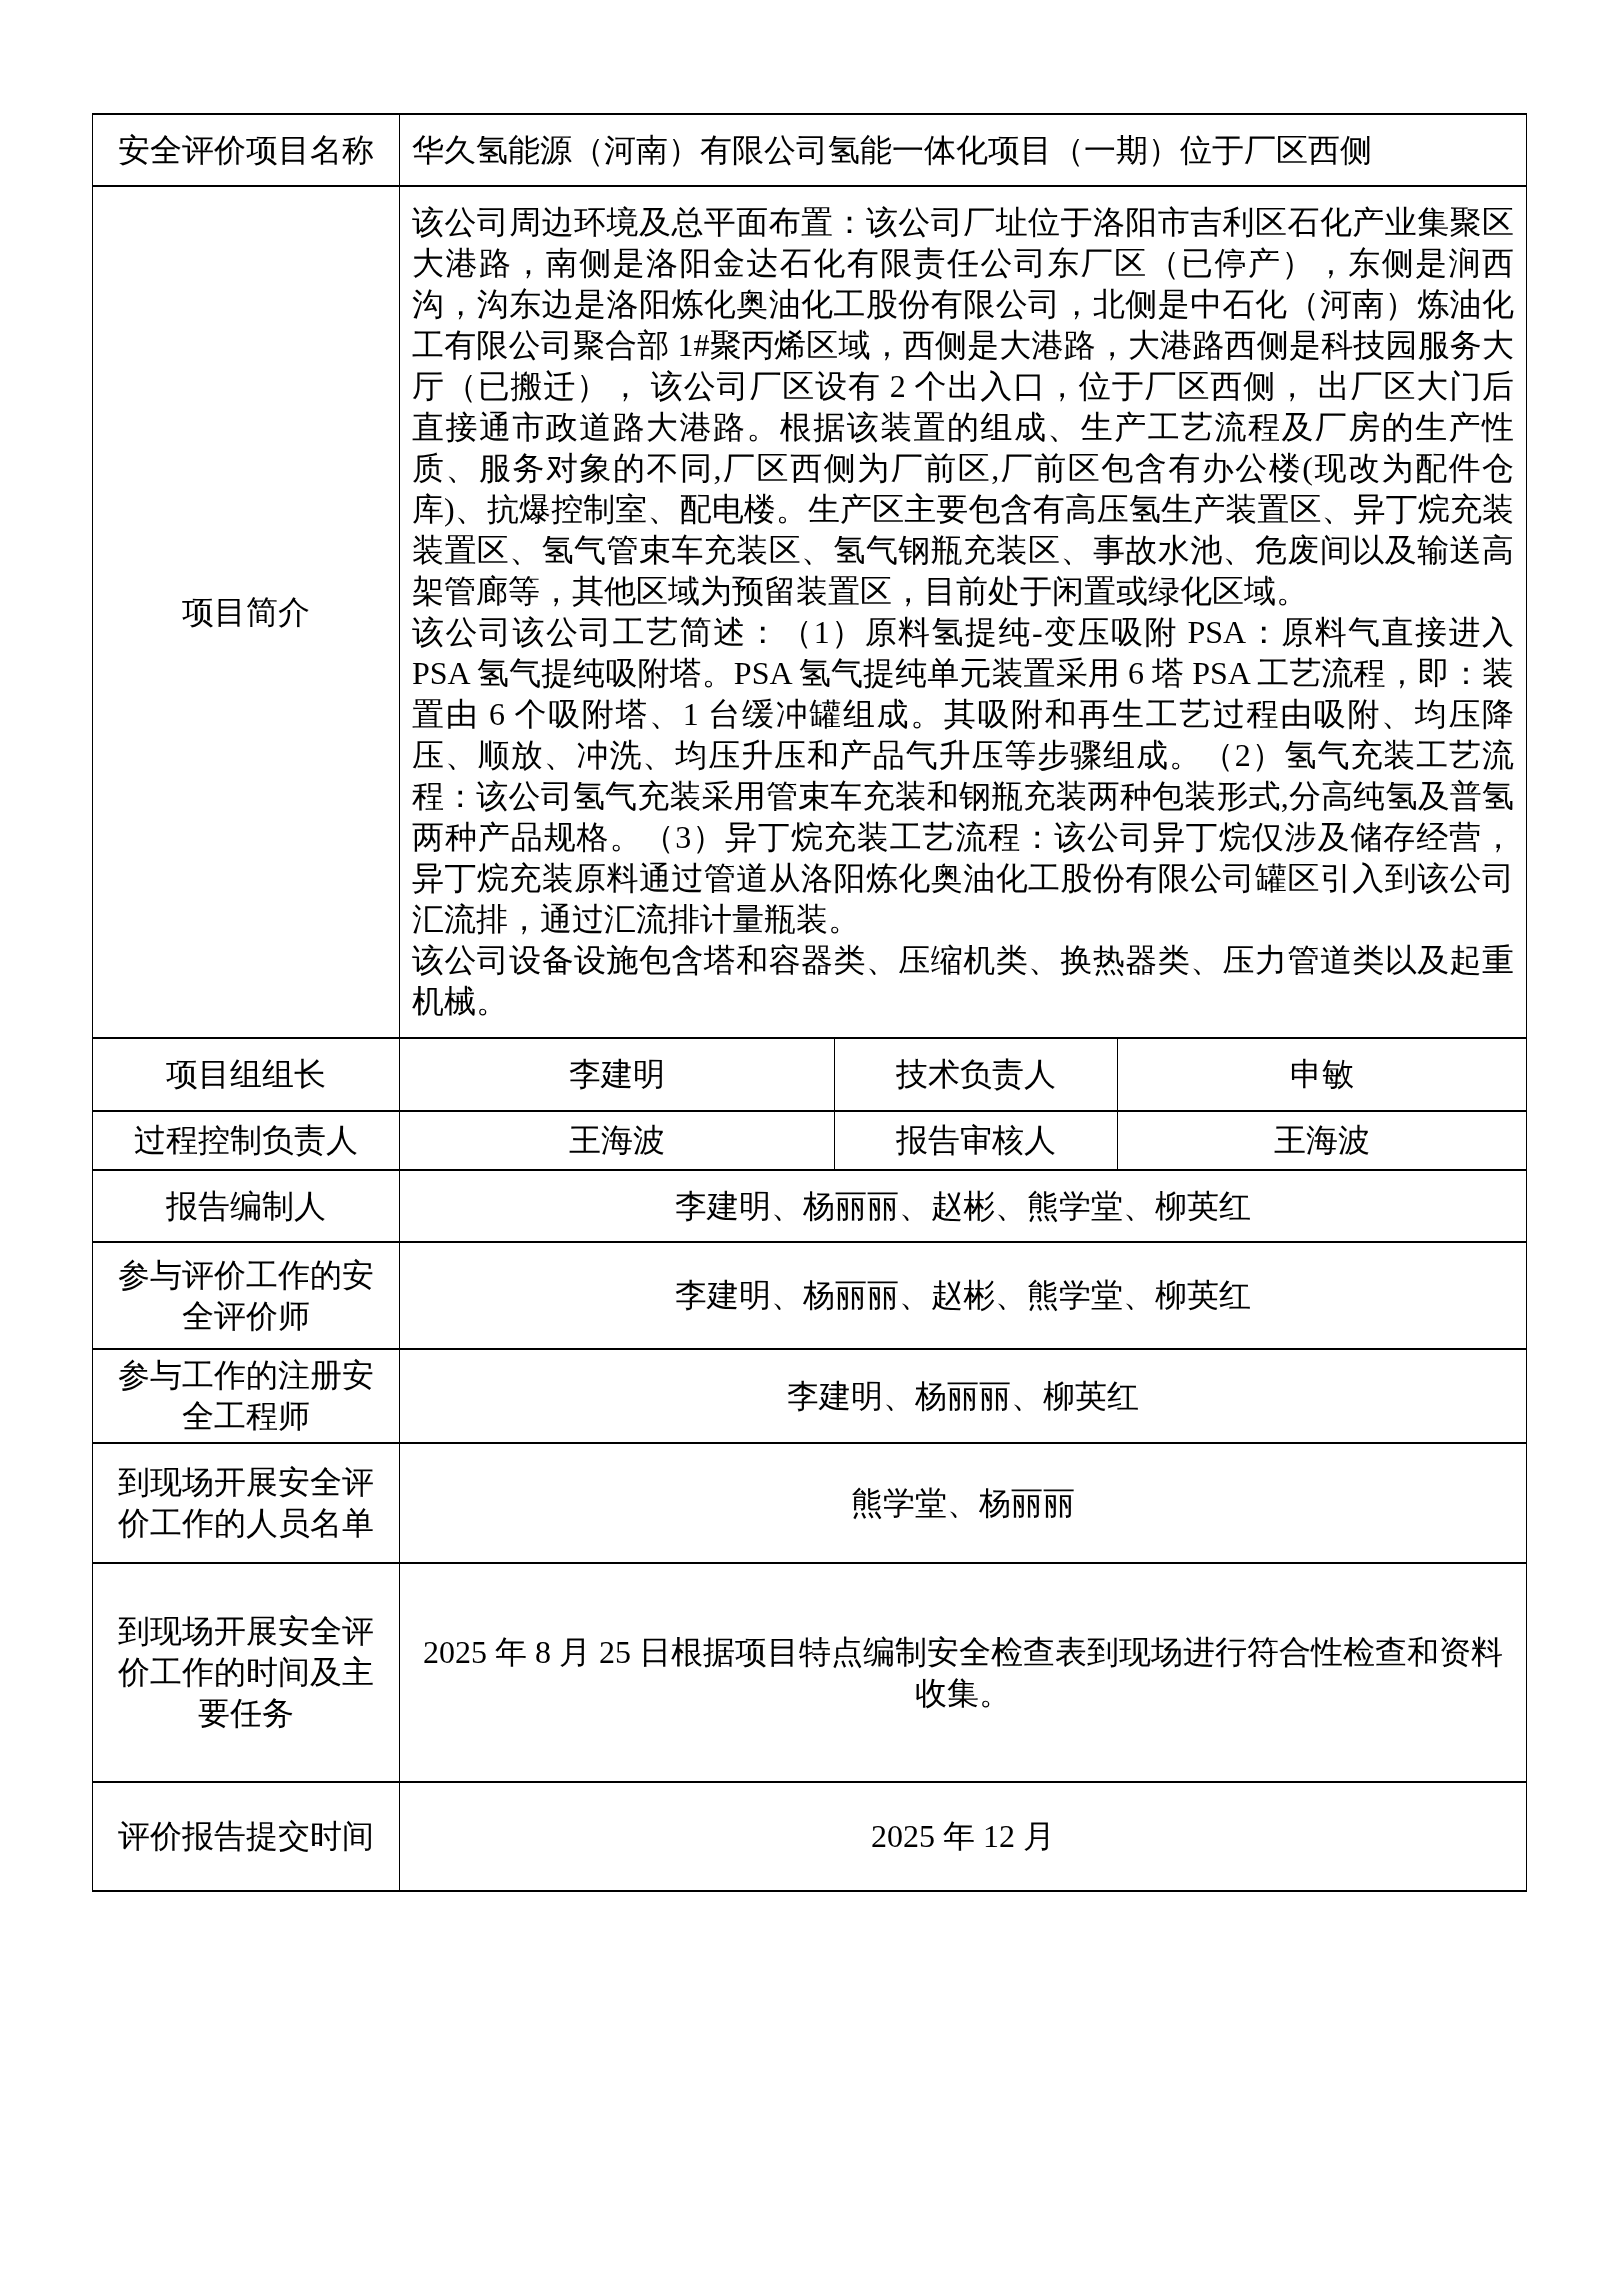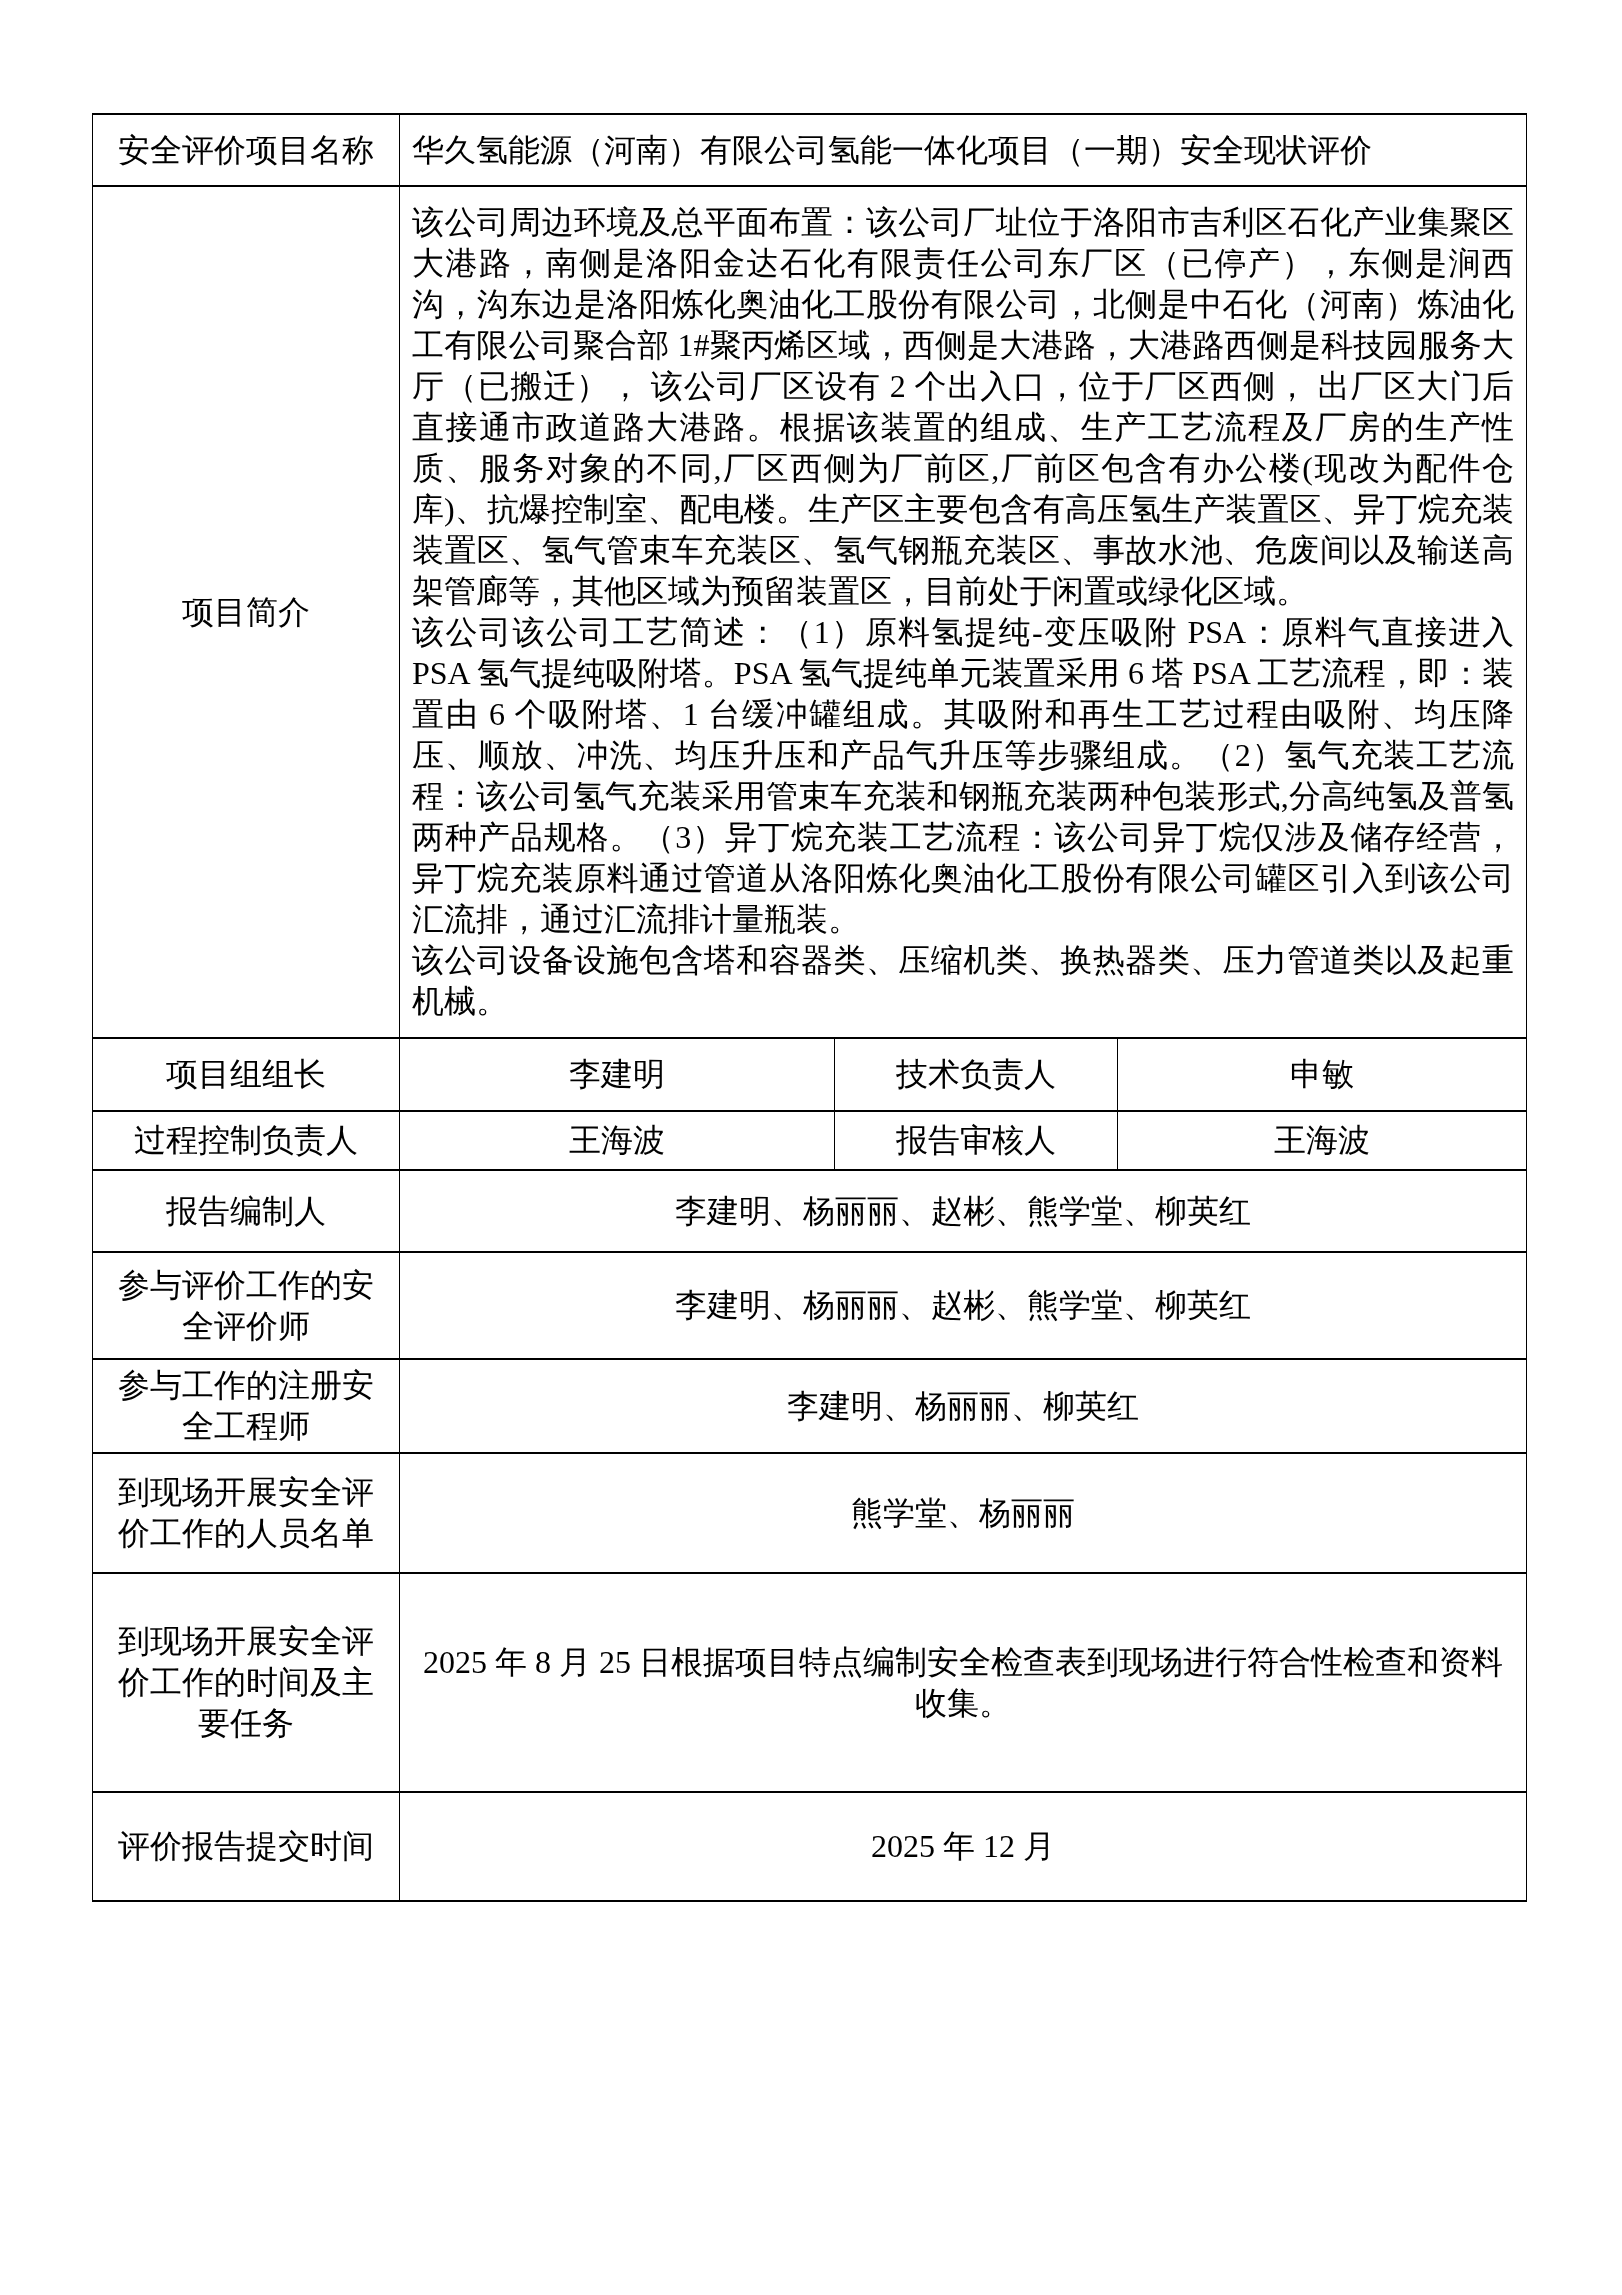--- a/index.html
+++ b/index.html
@@ -44,41 +44,41 @@
   }
   .intro-cell p {
     margin: 0;
     text-align: justify;
     text-justify: inter-ideograph;
   }
   tr.r1  { height: 72px; }
   tr.r2  { height: 852px; }
   tr.r3  { height: 73px; }
   tr.r4  { height: 59px; }
-  tr.r5  { height: 82px; margin-top: 40px; }
+  tr.r5  { height: 72px; margin-top: 40px; }
   tr.r6  { height: 107px; }
   tr.r7  { height: 89px; }
   tr.r8  { height: 120px; }
   tr.r9  { height: 219px; }
   tr.r10 { height: 109px; }
 </style>
 </head>
 <body>
 
 <table class="doc-table">
   <colgroup>
     <col style="width:307px">
     <col style="width:435px">
     <col style="width:283px">
     <col style="width:409px">
   </colgroup>
   <tbody>
     <tr class="r1">
       <td class="label-cell">安全评价项目名称</td>
-      <td class="value-left" colspan="3">华久氢能源（河南）有限公司氢能一体化项目（一期）安全现状评价</td>
+      <td class="value-left" colspan="3">华久氢能源（河南）有限公司氢能一体化项目（一期）位于厂区西侧</td>
     </tr>
 
     <tr class="r2">
       <td class="label-cell">项目简介</td>
       <td class="intro-cell" colspan="3">
         <p>该公司周边环境及总平面布置：该公司厂址位于洛阳市吉利区石化产业集聚区大港路，南侧是洛阳金达石化有限责任公司东厂区（已停产），东侧是涧西沟，沟东边是洛阳炼化奥油化工股份有限公司，北侧是中石化（河南）炼油化工有限公司聚合部 1#聚丙烯区域，西侧是大港路，大港路西侧是科技园服务大厅（已搬迁）， 该公司厂区设有 2 个出入口，位于厂区西侧， 出厂区大门后直接通市政道路大港路。根据该装置的组成、生产工艺流程及厂房的生产性质、服务对象的不同,厂区西侧为厂前区,厂前区包含有办公楼(现改为配件仓库)、抗爆控制室、配电楼。生产区主要包含有高压氢生产装置区、异丁烷充装装置区、氢气管束车充装区、氢气钢瓶充装区、事故水池、危废间以及输送高架管廊等，其他区域为预留装置区，目前处于闲置或绿化区域。</p>
         <p>该公司该公司工艺简述：（1）原料氢提纯-变压吸附 PSA：原料气直接进入 PSA 氢气提纯吸附塔。PSA 氢气提纯单元装置采用 6 塔 PSA 工艺流程，即：装置由 6 个吸附塔、1 台缓冲罐组成。其吸附和再生工艺过程由吸附、均压降压、顺放、冲洗、均压升压和产品气升压等步骤组成。（2）氢气充装工艺流程：该公司氢气充装采用管束车充装和钢瓶充装两种包装形式,分高纯氢及普氢两种产品规格。（3）异丁烷充装工艺流程：该公司异丁烷仅涉及储存经营，异丁烷充装原料通过管道从洛阳炼化奥油化工股份有限公司罐区引入到该公司汇流排，通过汇流排计量瓶装。</p>
         <p>该公司设备设施包含塔和容器类、压缩机类、换热器类、压力管道类以及起重机械。</p>
       </td>
     </tr>

